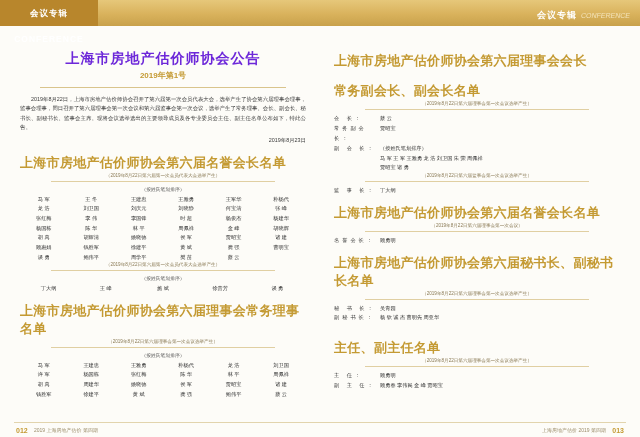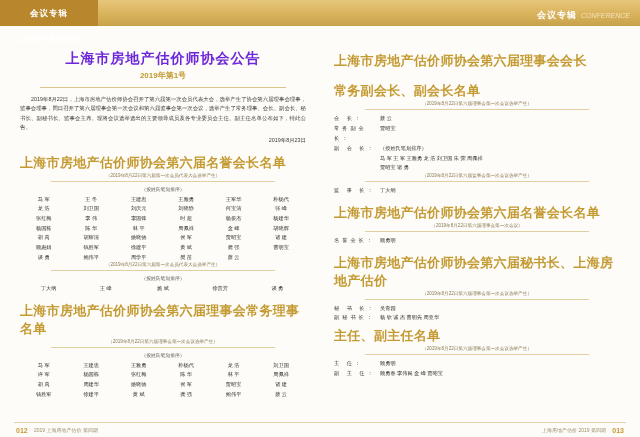--- a/index.html
+++ b/index.html
@@ -268,35 +268,35 @@
       <h2 class="sec">上海市房地产估价师协会第六届名誉会长名单</h2>
       <div class="sec-note">（2019年8月22日第六届理事会第一次会议）</div>
       <div class="sec-rule"></div>
       <div id="R2">
           <div class="kv">
             <span class="k">名誉会长：</span>
             <span class="v">顾勇明</span>
           </div>
         </div>
 
-      <h2 class="sec">上海市房地产估价师协会第六届秘书长、上海房地产估价</h2>
+      <h2 class="sec">上海市房地产估价师协会第六届秘书长、副秘书长名单</h2>
       <div class="sec-note">（2019年8月22日第六届理事会第一次会议选举产生）</div>
       <div class="sec-rule"></div>
       <div id="R3">
           <div class="kv">
             <span class="k">秘 书 长：</span>
             <span class="v">吴青园</span>
           </div>
           <div class="kv">
             <span class="k">副秘书长：</span>
             <span class="v">杨 钦    诚 杰    曹明先    周亚华</span>
           </div>
         </div>
 
-      <h2 class="sec" style="margin-top:4px">主任、副主任名单</h2>
+      <h2 class="sec" style="margin-top:16px">主任、副主任名单</h2>
       <div class="sec-note">（2019年8月22日第六届理事会第一次会议选举产生）</div>
       <div class="sec-rule"></div>
       <div id="R4">
           <div class="kv">
             <span class="k">主    任：</span>
             <span class="v">顾勇明</span>
           </div>
           <div class="kv">
             <span class="k">副 主 任：</span>
             <span class="v">顾勇春    李伟民    金 峰    贾昭宝</span>

